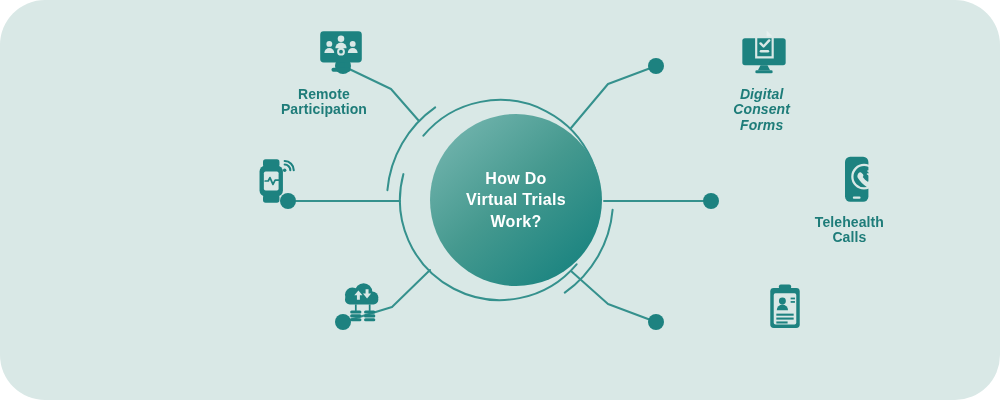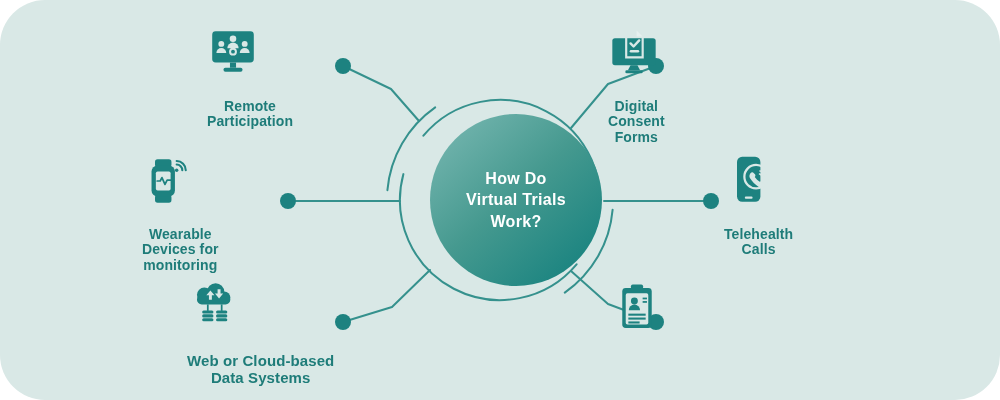--- a/index.html
+++ b/index.html
@@ -12,31 +12,31 @@
          font-family:"Liberation Sans",sans-serif;}
   .card{position:absolute;inset:0;background:var(--card-bg);border-radius:45px;}
   svg.links{position:absolute;left:0;top:0;width:1000px;height:400px;}
   .ln{stroke:var(--line);stroke-width:2;fill:none;stroke-linecap:round;stroke-linejoin:round;}
   .dot{fill:var(--teal);}
   .center-circle{position:absolute;left:430px;top:114px;width:172px;height:172px;border-radius:50%;
     background:linear-gradient(138deg,var(--circle-from) 0%,var(--circle-mid) 48%,var(--circle-to) 100%);
     display:flex;align-items:center;justify-content:center;}
   .center-title{color:var(--center-text);font-weight:700;font-size:16px;line-height:1.32;
     text-align:center;white-space:pre-line;letter-spacing:.3px;}
-  .node{position:absolute;display:flex;flex-direction:column;align-items:flex-start;gap:20px;}
+  .node{position:absolute;display:flex;flex-direction:column;align-items:flex-end;gap:8px;}
   .node .icon{width:52px;height:52px;}
   .node .icon svg{width:100%;height:100%;display:block;}
   .label{font-weight:700;font-size:14px;line-height:1.1;color:var(--text);
     text-align:center;white-space:pre-line;letter-spacing:.1px;}
   .lg .label{font-size:15px;}
   .t{fill:var(--teal);} .bgc{fill:var(--card-bg);}
   .ts{stroke:var(--teal);fill:none;} .bgs{stroke:var(--card-bg);fill:none;}
   
   .n-tl{left:207px;top:27px;width:160px;}
-  .n-tr{left:608px;top:27px;width:160px;}
+  .n-tr{left:630px;top:27px;width:160px;font-style:italic;}
   .n-l{left:142px;top:155px;width:160px;}
   .n-r{left:724px;top:155px;width:160px;}
   .n-bl{left:187px;top:281px;width:200px;}
   .n-br{left:611px;top:282px;width:200px;}
 </style>
 </head>
 <body>
 
 <div class="stage">
   <div class="card"></div>
@@ -125,23 +125,20 @@
         <rect class="t" x="15" y="5" width="19" height="9" rx="3"></rect>
         <rect class="t" x="15" y="46" width="19" height="9" rx="3"></rect>
         <rect class="t" x="11" y="12" width="27" height="36" rx="7"></rect>
         <rect class="bgc" x="16" y="19" width="17" height="22" rx="2"></rect>
         <path class="ts" d="M17.5 30 h3.5 l2 -4 3.5 8 2.5 -5 h4.5" stroke-width="2" stroke-linecap="round" stroke-linejoin="round"></path>
         <circle class="t" cx="40" cy="17.5" r="2"></circle>
         <path class="ts" d="M46.5 17.5 A 6.5 6.5 0 0 0 40 11" stroke-width="2.4" stroke-linecap="round"></path>
         <path class="ts" d="M50.5 17.5 A 10.5 10.5 0 0 0 40 7" stroke-width="2.4" stroke-linecap="round"></path>
       </svg>
     </div>
-    <div class="label">Wearable
-Devices for
-monitoring</div>
   </div>
 
   <div class="node n-r">
     <div class="icon">
       <svg viewBox="0 0 60 60">
         <rect class="t" x="15" y="2" width="27" height="52" rx="6"></rect>
         <rect class="bgc" x="24" y="48" width="9" height="2.6" rx="1.3"></rect>
         <circle class="t bgs" cx="37" cy="25" r="13.5" stroke-width="2.6"></circle>
         <path class="bgc" d="M30.5 21 c1.2 -1.2 2.8 -1.3 3.7 -0.3 l1.5 1.6 c0.8 0.9 0.7 2.2 -0.2 3 c1.6 2.2 3.5 4.1 5.7 5.7 c0.8 -0.9 2.1 -1 3 -0.2 l1.6 1.5 c1 0.9 0.9 2.5 -0.3 3.7 c-1.5 1.5 -3.7 1.8 -5.4 0.8 c-4.1 -2.5 -7.7 -6 -10.2 -10.2 c-1 -1.7 -0.7 -3.9 0.6 -5.6 z"></path>
         <path class="bgs" d="M41.5 18.5 a5.5 5.5 0 0 1 5 5" stroke-width="1.8" stroke-linecap="round"></path>
@@ -164,22 +161,20 @@
         <rect class="t" x="23" y="27" width="2" height="7.5"></rect>
         <rect class="t" x="39" y="27" width="2" height="7.5"></rect>
         <rect class="t" x="17.5" y="34" width="13" height="3.5" rx="1.75"></rect>
         <rect class="t" x="17.5" y="38.5" width="13" height="3.5" rx="1.75"></rect>
         <rect class="t" x="17.5" y="43" width="13" height="3.5" rx="1.75"></rect>
         <rect class="t" x="33.5" y="34" width="13" height="3.5" rx="1.75"></rect>
         <rect class="t" x="33.5" y="38.5" width="13" height="3.5" rx="1.75"></rect>
         <rect class="t" x="33.5" y="43" width="13" height="3.5" rx="1.75"></rect>
       </svg>
     </div>
-    <div class="label">Web or Cloud-based
-Data Systems</div>
   </div>
 
   <div class="node n-br lg">
     <div class="icon">
       <svg viewBox="0 0 60 60">
         <rect class="t" x="13" y="7" width="34" height="46" rx="4"></rect>
         <rect class="t" x="23" y="3" width="14" height="8" rx="2"></rect>
         <rect class="bgc" x="17" y="13" width="26" height="36" rx="2"></rect>
         <circle class="t" cx="27" cy="22" r="4"></circle>
         <path class="t" d="M20.5 32.5 a6.5 6.5 0 0 1 13 0 z"></path>

